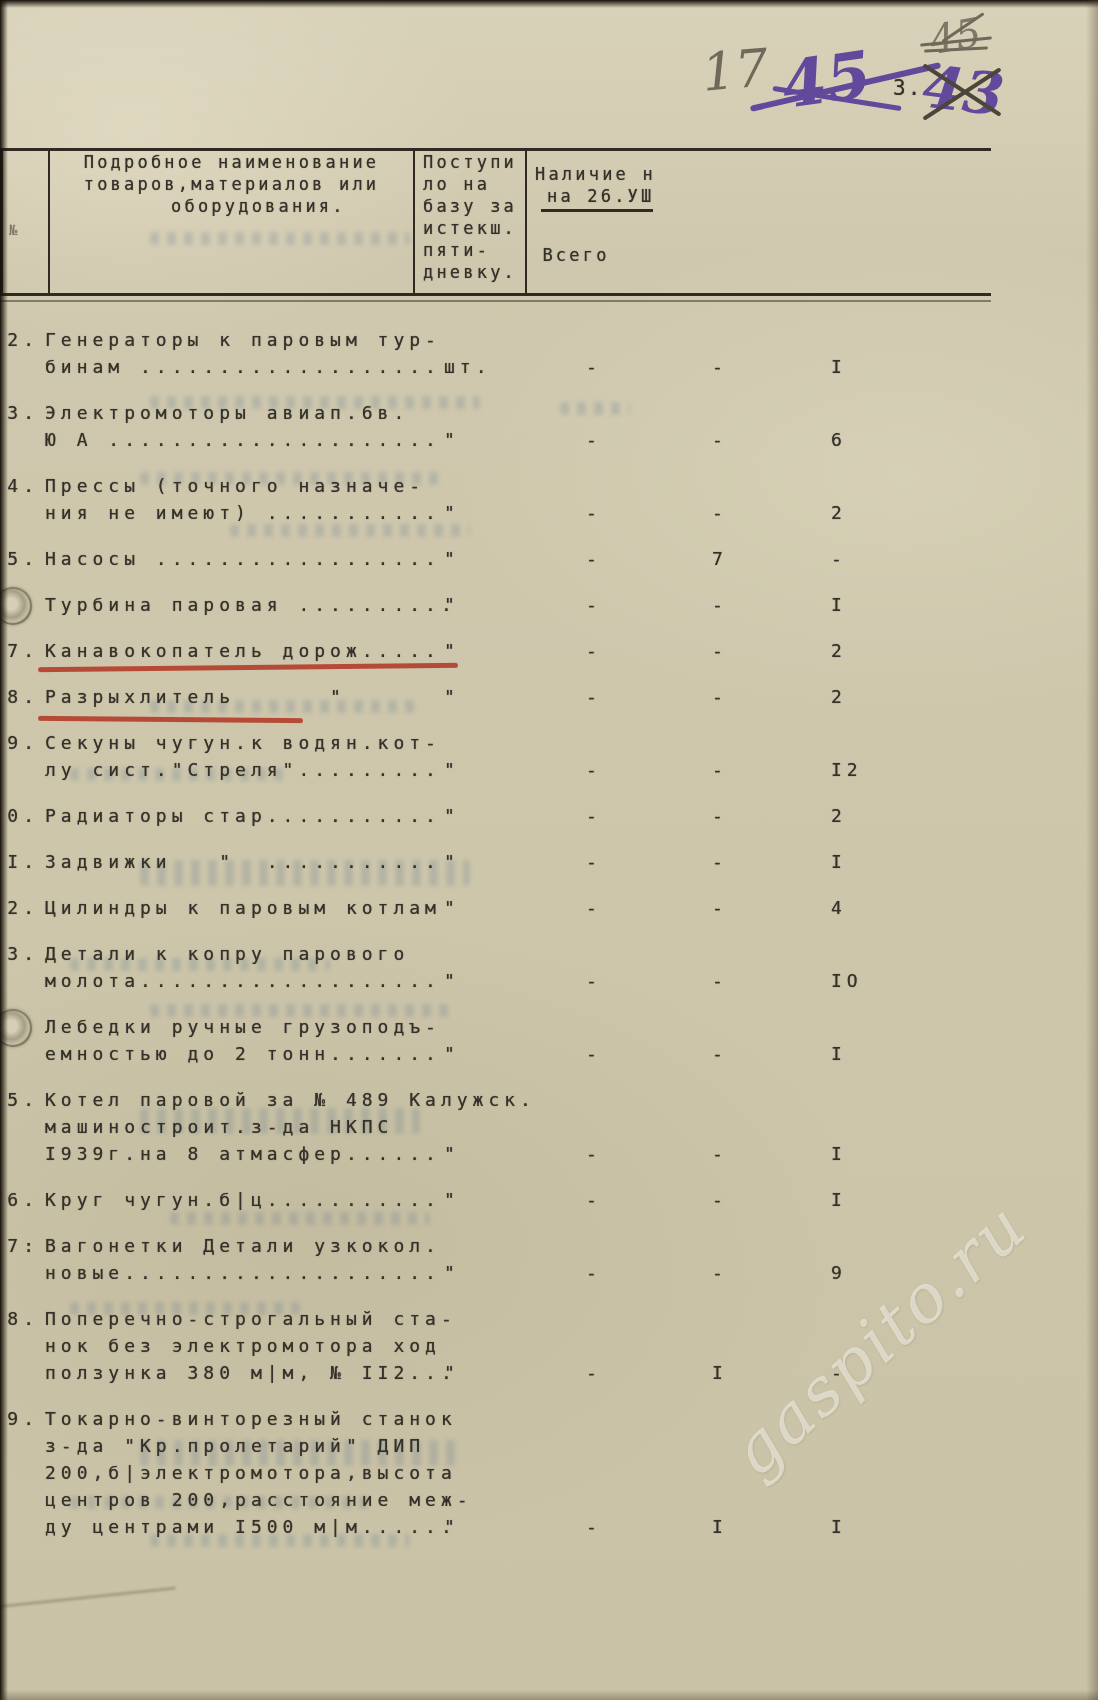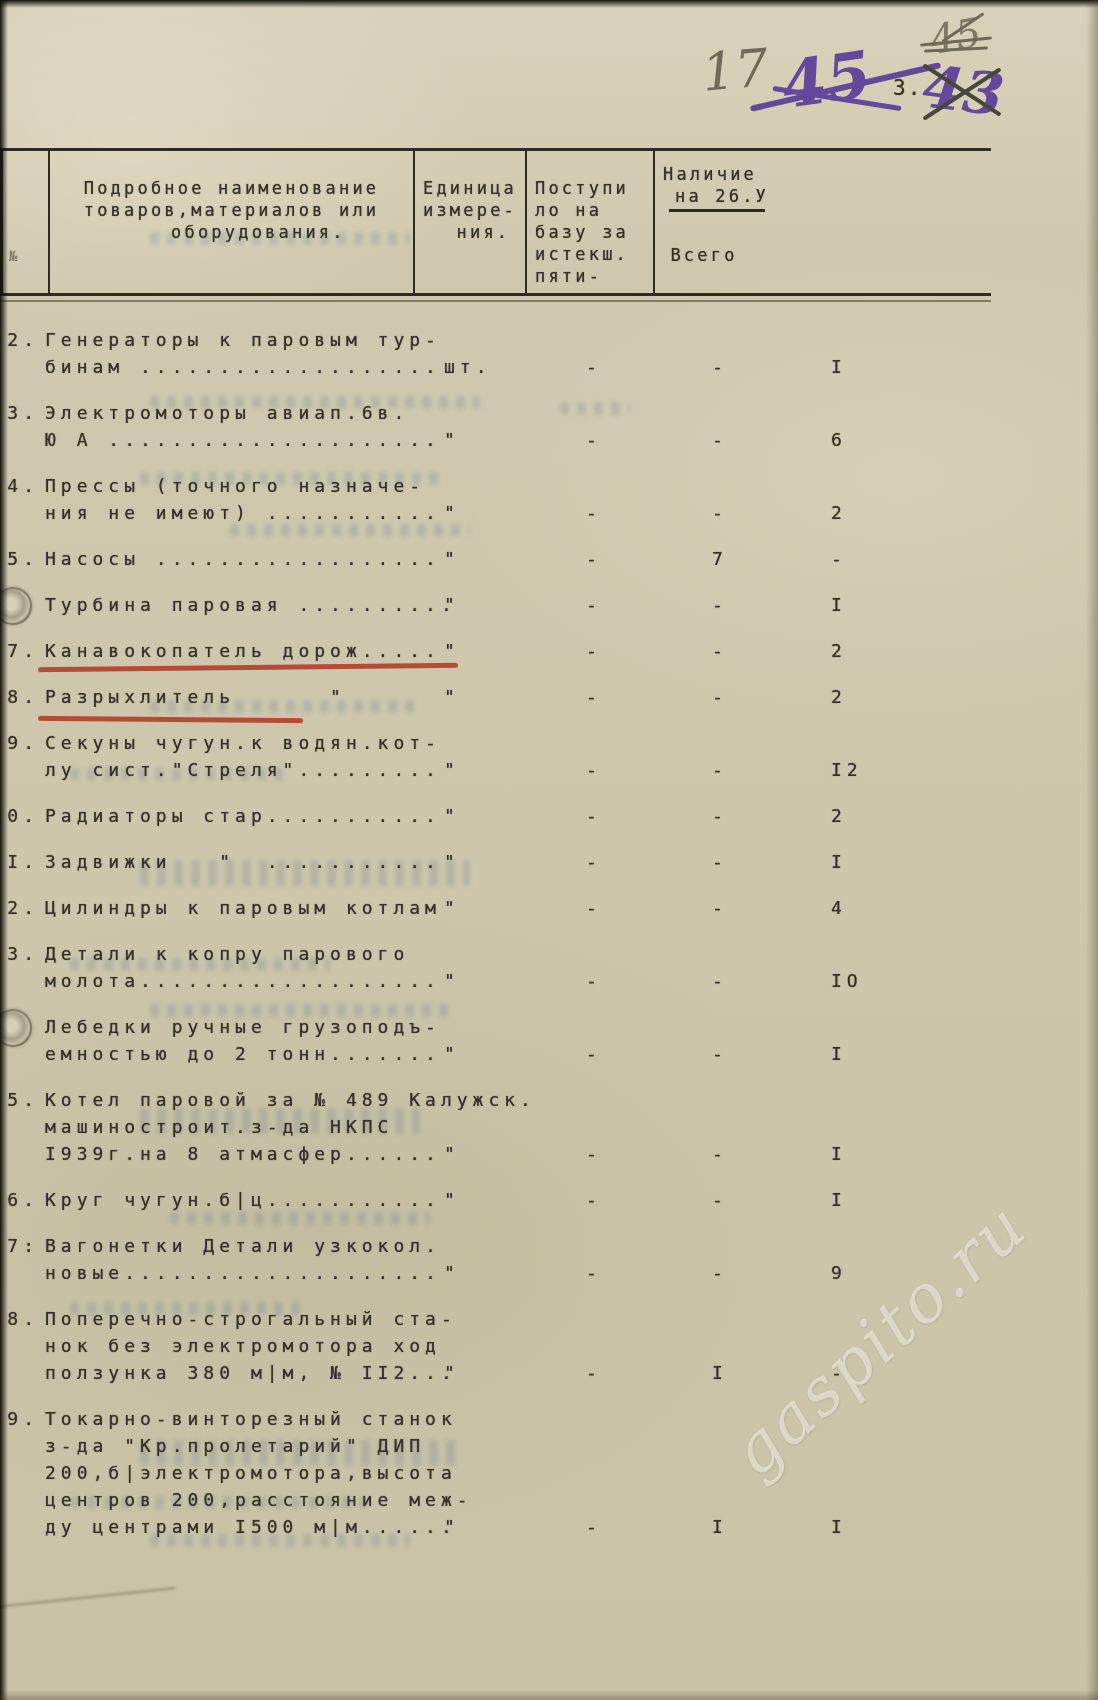--- a/index.html
+++ b/index.html
@@ -30,21 +30,21 @@
   .strike{position:absolute;border-radius:3px;}
 
   
   .thead{
     position:absolute;left:0;top:148px;width:988px;height:142px;z-index:3;
     display:grid;grid-template-columns:45px 365px 112px 128px 112px 226px;
     border-top:3px solid #2f2b23;border-bottom:3px solid #2f2b23;border-left:3px solid #2f2b23;
     font-size:17px;letter-spacing:3.2px;line-height:22px;
   }
   .thead:after{content:"";position:absolute;left:-3px;right:0;bottom:-9px;height:2px;background:rgba(47,43,35,.5);}
-  .hcell{border-left:2px solid #2f2b23;padding-top:26px;white-space:pre;overflow:hidden;}
+  .hcell{border-left:2px solid #2f2b23;padding-top:0;white-space:pre;overflow:hidden;}
   .hcell:first-child{border-left:none;}
   .hc-center{text-align:center;}
   .hc-ord{padding-left:2px;}
   .hc-ord .no{display:block;font-size:14px;opacity:.55;margin-top:2px;padding-left:4px;}
   .stock{display:flex;flex-direction:column;padding-top:0;text-align:right;}
   .stock-title{padding:12px 0 0 8px;white-space:pre;}
   .stock-date{display:inline-block;border-bottom:3px solid #2f2b23;padding:0 8px 2px 6px;margin-left:14px;}
   .stock-sub{flex:1;display:flex;margin-top:4px;}
   .stock-total{width:98px;display:flex;align-items:center;justify-content:center;}
   .stock-alloc{flex:1;border-left:2px solid #2f2b23;padding:2px 0 0 8px;white-space:pre;}
@@ -129,23 +129,20 @@
   </div>
 
   <div class="thead ink">
     <div class="hcell hc-ord">
       
       <span class="no">№</span>
     </div>
     <div class="hcell hc-center">Подробное наименование
 товаров,материалов или
     оборудования.</div>
-    <div class="hcell hc-center">Единица
-измере-
-  ния.</div>
     <div class="hcell" style="padding-left:8px">Поступи
 ло на
 базу за
 истекш.
 пяти-
 дневку.</div>
     <div class="hcell stock">
       <div class="stock-title">Наличие на базе</div>
       <span class="stock-date">на 26.УШ</span>
       <div class="stock-sub">

